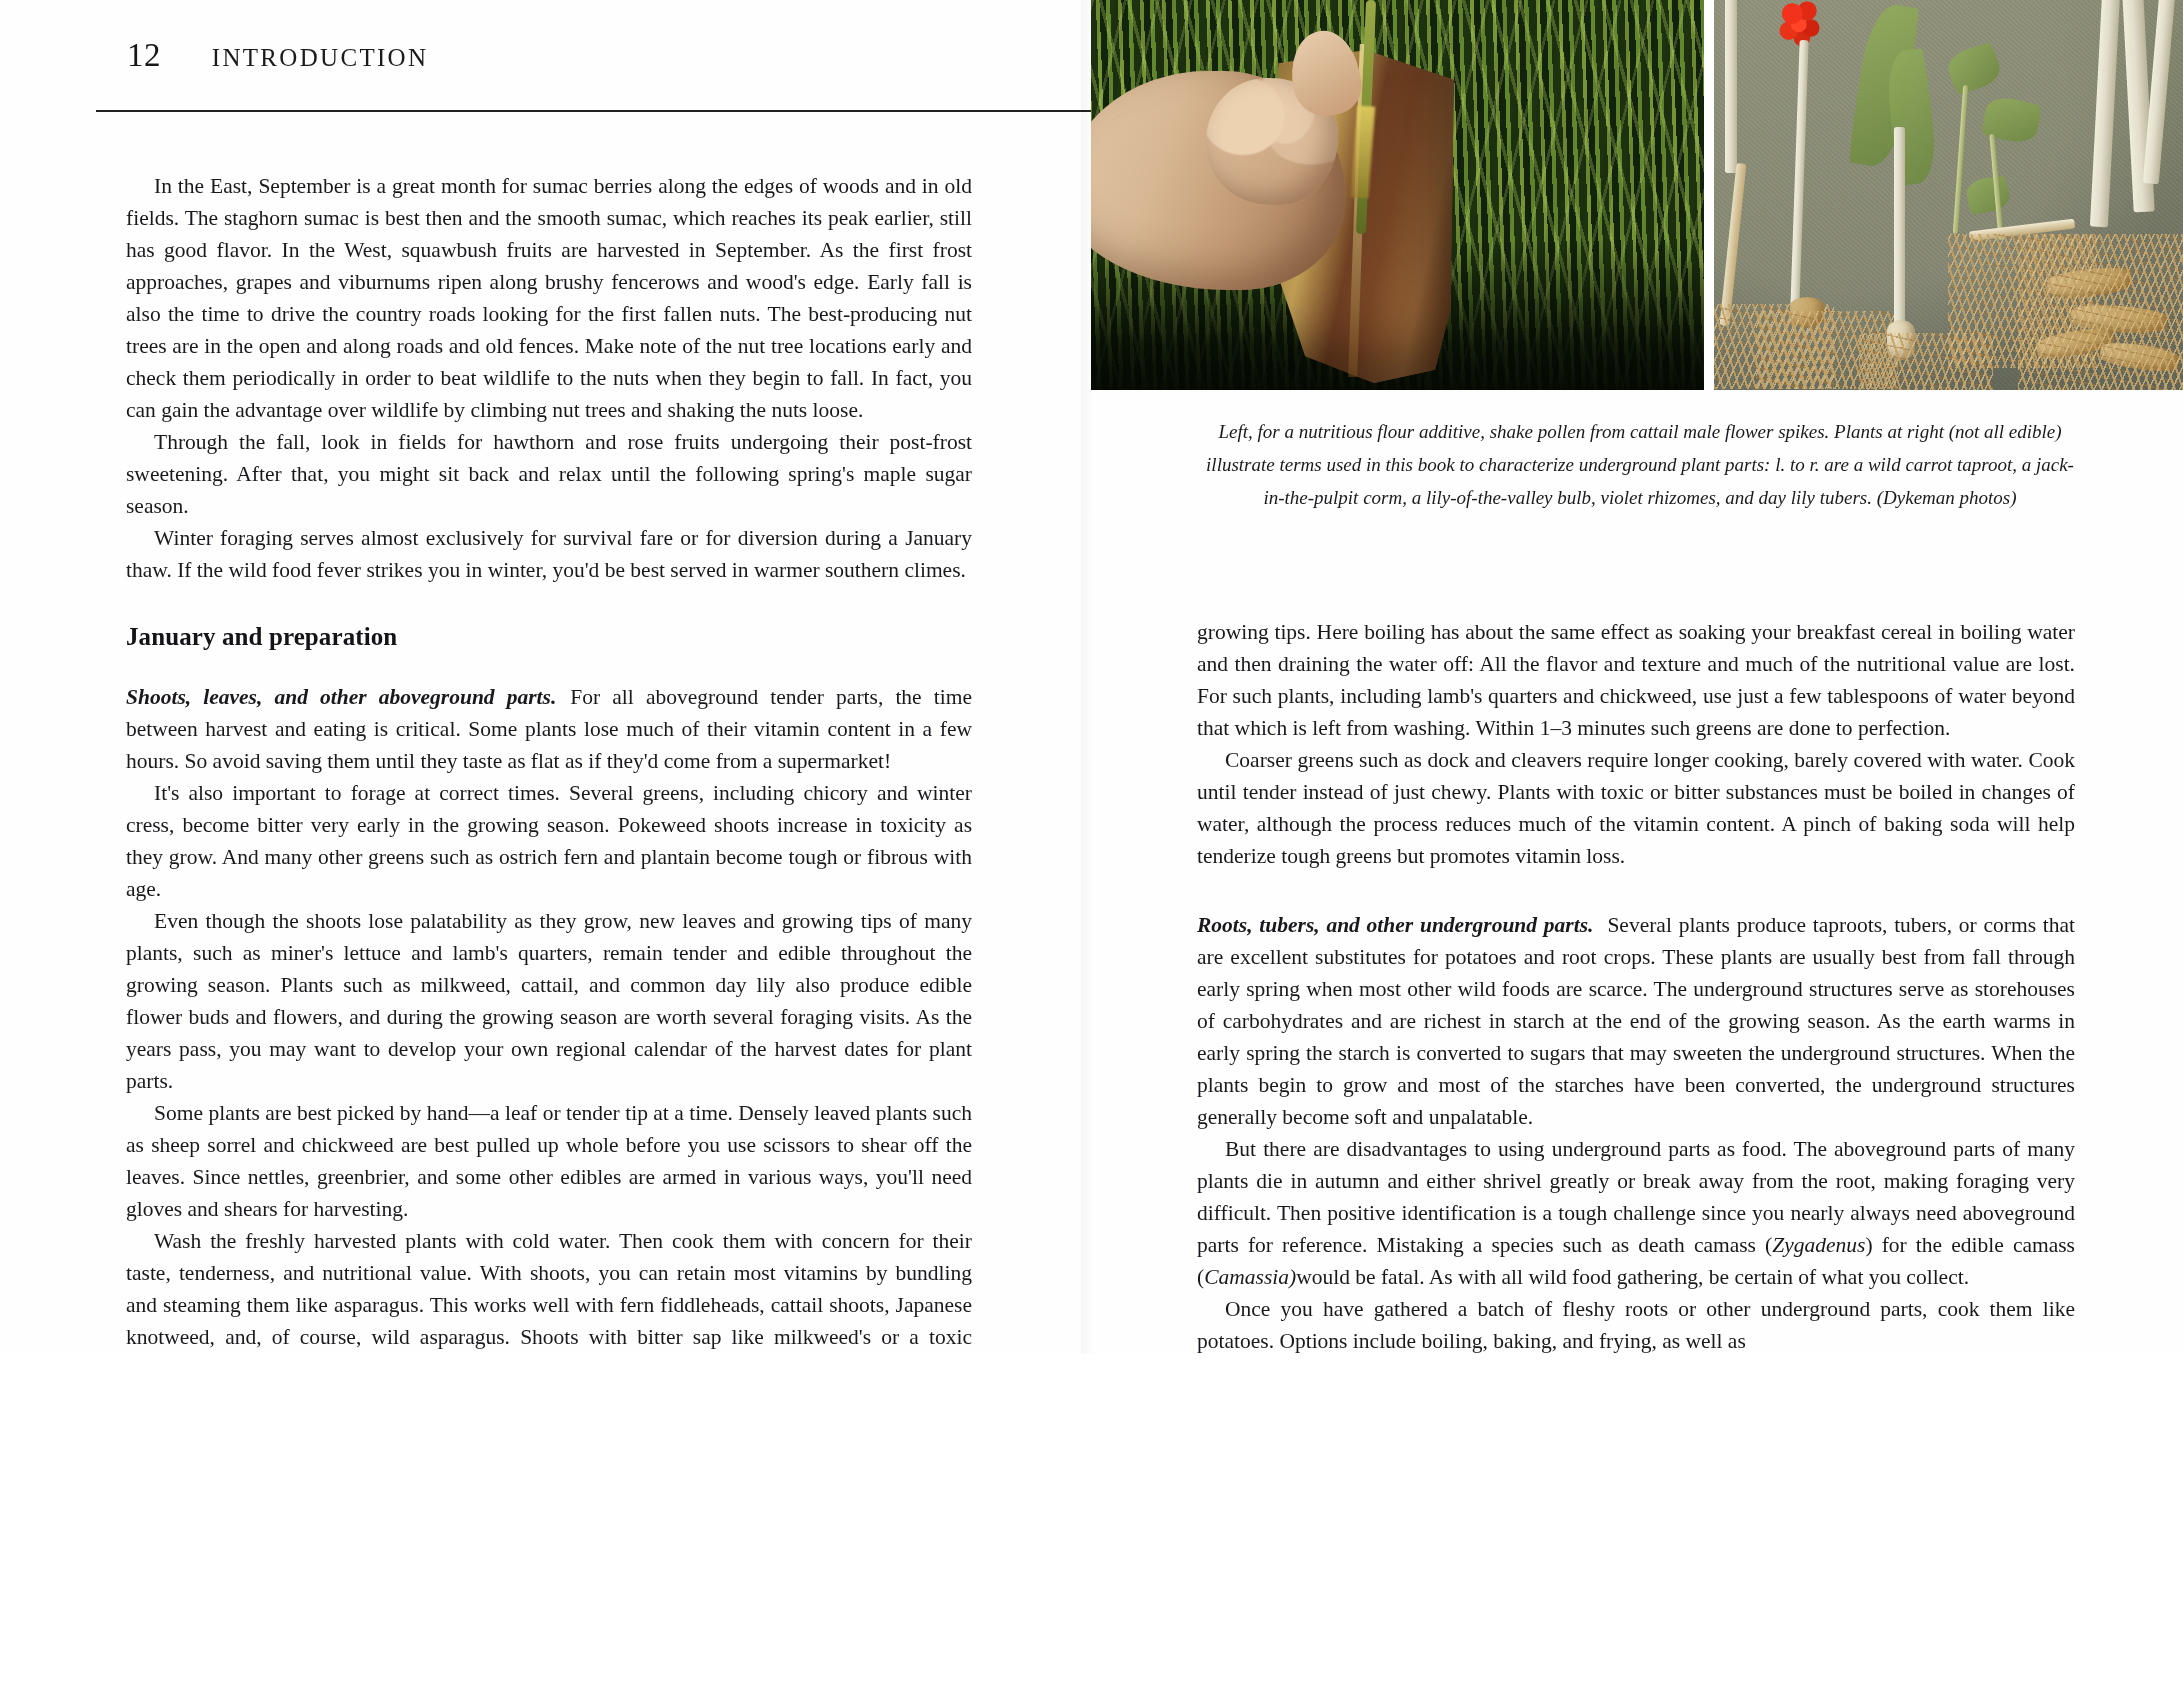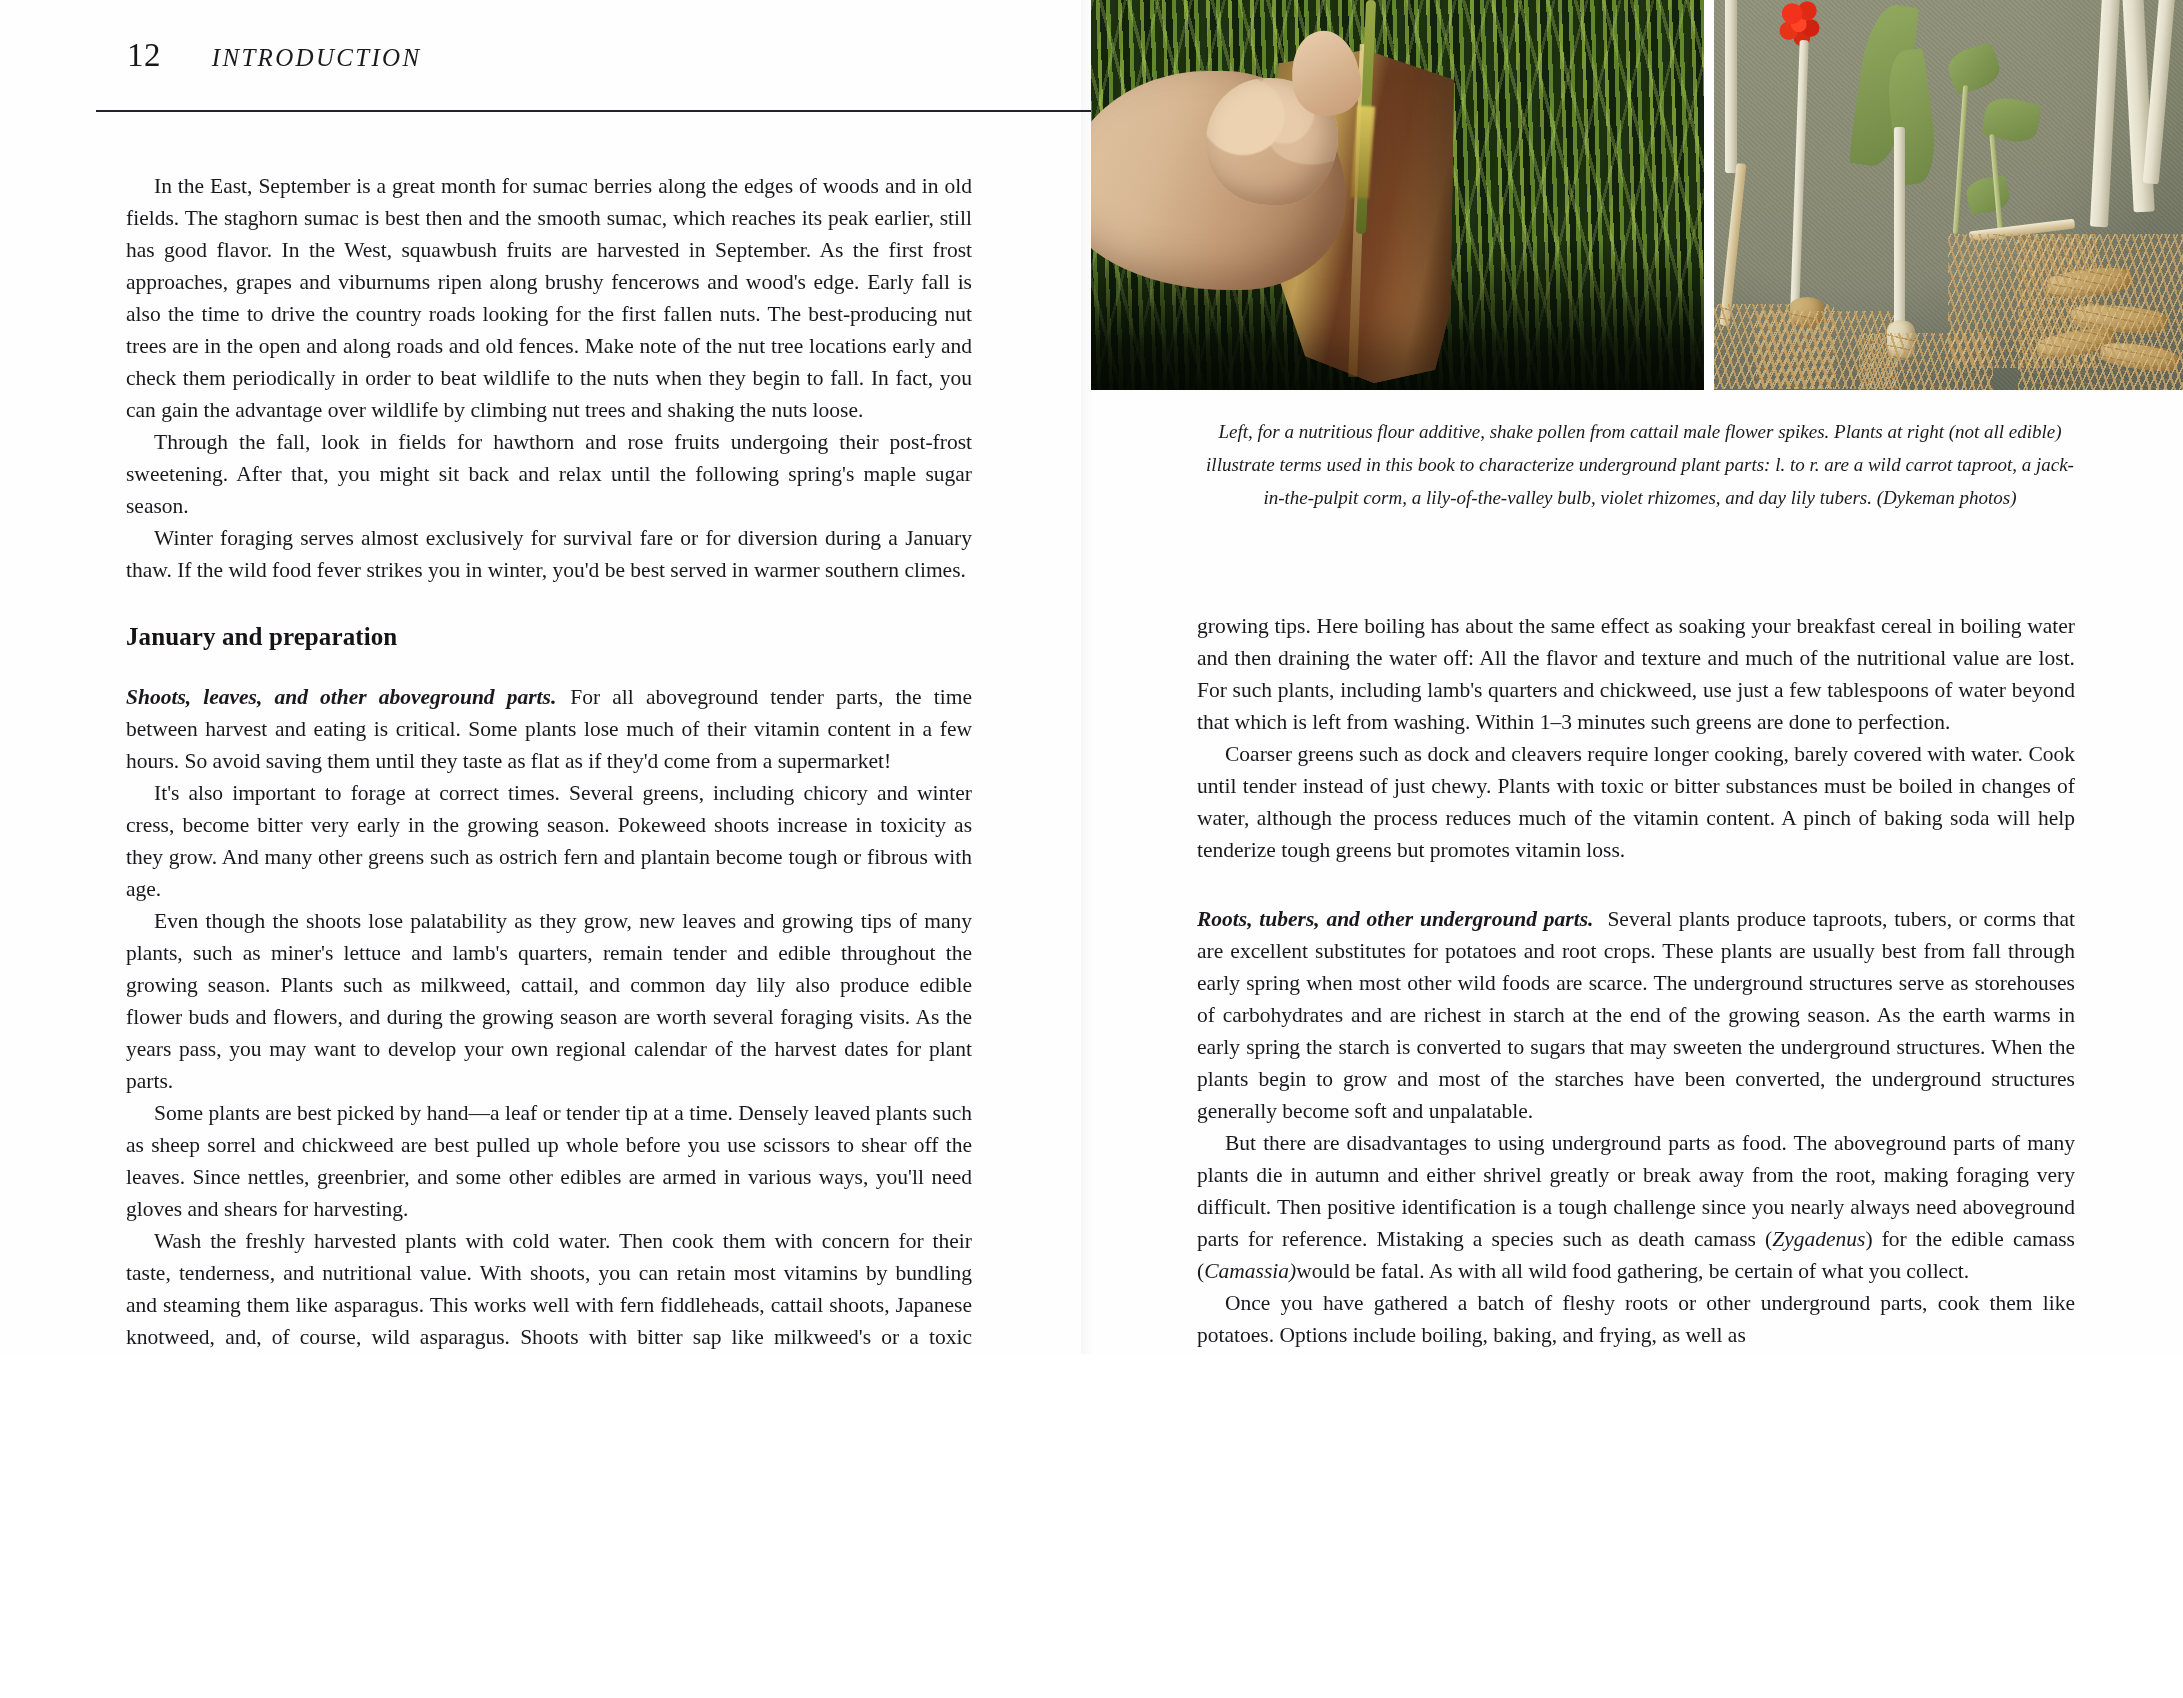--- a/index.html
+++ b/index.html
@@ -31,21 +31,20 @@
     font-size: 33px;
     letter-spacing: 0.4px;
     color: #181619;
   }
   .head-title {
     font-size: 25px;
     letter-spacing: 2.3px;
     font-variant: small-caps;
     text-transform: uppercase;
     color: #1c1a1d;
-    font-style: italic;
   }
   .head-rule {
     position: absolute;
     left: 96px;
     top: 110px;
     width: 995px;
     height: 2.1px;
     background: #232227;
   }
 
@@ -223,21 +222,21 @@
   }
   .col-right {
     left: 1197px;
     top: 610px;
     width: 878px;
   }
   .col p {
     margin: 0;
     text-indent: 28px;
   }
-  .col p.noindent { text-indent: 0; }
+  .col p.noindent { text-indent: 0; margin-top: 6px; }
 
   h2.section-head {
     margin: 37px 0 30px 0;
     font-size: 25px;
     line-height: 28px;
     font-weight: 700;
     text-indent: 0;
     letter-spacing: 0.1px;
     color: #151317;
   }

